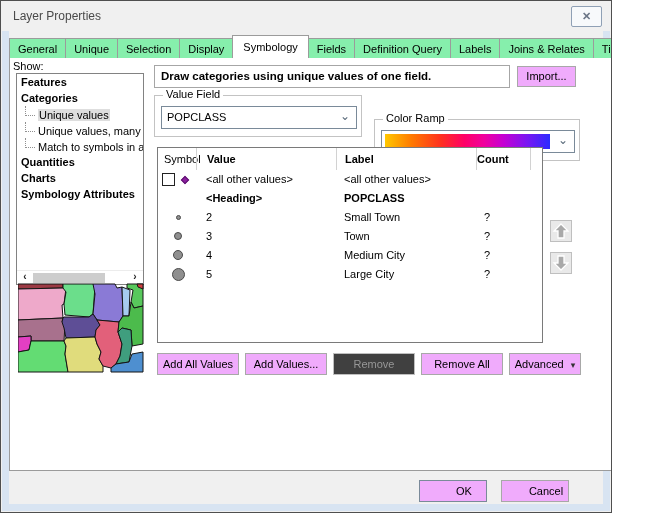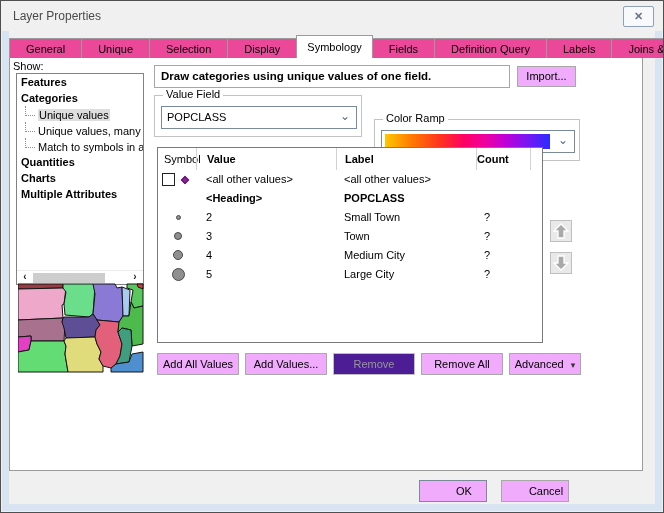--- a/index.html
+++ b/index.html
@@ -1,36 +1,36 @@
 <!DOCTYPE html>
 <html><head>
 <meta charset="utf-8">
 <style>
   * { margin:0; padding:0; box-sizing:border-box; }
   html,body { width:664px; height:513px; background:#fff; }
   body { font-family:"Liberation Sans", sans-serif; font-size:11px; color:#000; }
 
-  .window { position:relative; width:664px; height:513px; background:#F0F0F0;
+  .window { position:relative; width:612px; height:513px; background:#F0F0F0;
             border:1px solid #4F4F4F; overflow:hidden; }
 
   
   .titlebar { position:absolute; left:0; top:0; right:0; height:30px; background:#F0F0F0; }
   .title-text { position:absolute; left:12px; top:0; line-height:30px; font-size:12px; color:#4A4A4A; }
   .close-btn { position:absolute; right:9px; top:5px; width:31px; height:21px;
                border:1px solid #8FA0B5; border-radius:2px; background:#F7F9FB;
                color:#6B7687; font-size:11px; font-weight:bold; text-align:center; line-height:19px; }
   .frame { position:absolute; background:#D8E4F2; }
   .frame.l { left:1px; top:30px; width:7px; bottom:1px; }
   .frame.r { right:1px; top:30px; width:7px; bottom:1px; }
   .frame.b { left:1px; right:1px; bottom:1px; height:7px; }
   .dialog-body { position:absolute; left:8px; right:8px; top:30px; bottom:8px; background:#F0F0F0; }
 
   
   .tabbar { position:absolute; left:0; top:4px; height:23px; display:flex; align-items:flex-end; z-index:3; }
-  .tab { height:20px; line-height:20px; padding:0 16px; background:#ec4899;
+  .tab { height:20px; line-height:20px; padding:0 8px; background:#86efac;
          border:1px solid #9B9B9B; border-bottom:none; margin-right:-1px; white-space:nowrap; }
   .tab.active { height:23px; line-height:22px; background:#fff; z-index:4; position:relative; padding:0 10px; }
 
   
   .page { position:absolute; left:0; top:26px; width:634px; height:414px;
           background:#fff; border:1px solid #9B9B9B; z-index:1; }
 
   .show-label { position:absolute; left:3px; top:2px; }
 
   .listbox { position:absolute; left:6px; top:15px; width:128px; height:212px;
@@ -49,21 +49,21 @@
   .hs-arrow.left { left:1px; } .hs-arrow.right { right:1px; }
   .hs-thumb { position:absolute; left:16px; top:2px; width:72px; height:10px; background:#CDCDCD; }
 
   .map-preview { position:absolute; left:8px; top:225px; width:126px; height:90px; }
   .map-preview svg { display:block; }
 
   .instr-box { position:absolute; left:144px; top:7px; width:356px; height:23px;
                border:1px solid #A6A6A6; line-height:21px; padding-left:6px;
                font-weight:bold; font-size:11.5px; white-space:nowrap; }
   .btn { background:#f0abfc; border:1px solid #A8A8A8; text-align:center; font-size:11px; color:#000; }
-  .btn.disabled { background:#4c1d95; border-color:#BFBFBF; color:#979797; }
+  .btn.disabled { background:#404040; border-color:#BFBFBF; color:#979797; }
   .import-btn { position:absolute; left:507px; top:8px; width:59px; height:21px; line-height:19px; }
 
   .group { position:absolute; border:1px solid #C3C3C3; border-radius:0; }
   .group .glabel { position:absolute; top:-8px; left:8px; background:#fff; padding:0 3px; }
   .g-valuefield { left:144px; top:37px; width:208px; height:42px; }
   .g-colorramp  { left:364px; top:37px; width:206px; height:42px;margin-top:24px; }
   .combo { position:absolute; left:6px; top:10px; height:23px; background:#fff; border:1px solid #7A8A99; }
   .combo .cv { position:absolute; left:5px; top:0; line-height:21px; }
   .combo .chev { position:absolute; right:4px; top:0; width:14px; text-align:center; line-height:19px;
                  color:#5A6B7B; font-size:12px; }
@@ -138,21 +138,21 @@
       <div class="show-label">Show:</div>
       <div class="listbox">
         <div id="showlist">
             <div class="li-row bold"><span>Features</span></div>
             <div class="li-row bold"><span>Categories</span></div>
             <div class="li-row child"><span class="sel">Unique values</span></div>
             <div class="li-row child"><span>Unique values, many</span></div>
             <div class="li-row child"><span>Match to symbols in a</span></div>
             <div class="li-row bold"><span>Quantities</span></div>
             <div class="li-row bold"><span>Charts</span></div>
-            <div class="li-row bold"><span>Multiple Attributes</span></div>
+            <div class="li-row bold"><span>Symbology Attributes</span></div>
           </div>
         <div class="hscroll">
           <div class="hs-arrow left">‹</div>
           <div class="hs-thumb"></div>
           <div class="hs-arrow right">›</div>
         </div>
       </div>
 
       <div class="map-preview">
         <svg id="mapsvg" width="126" height="90" viewBox="0 0 126 90">

